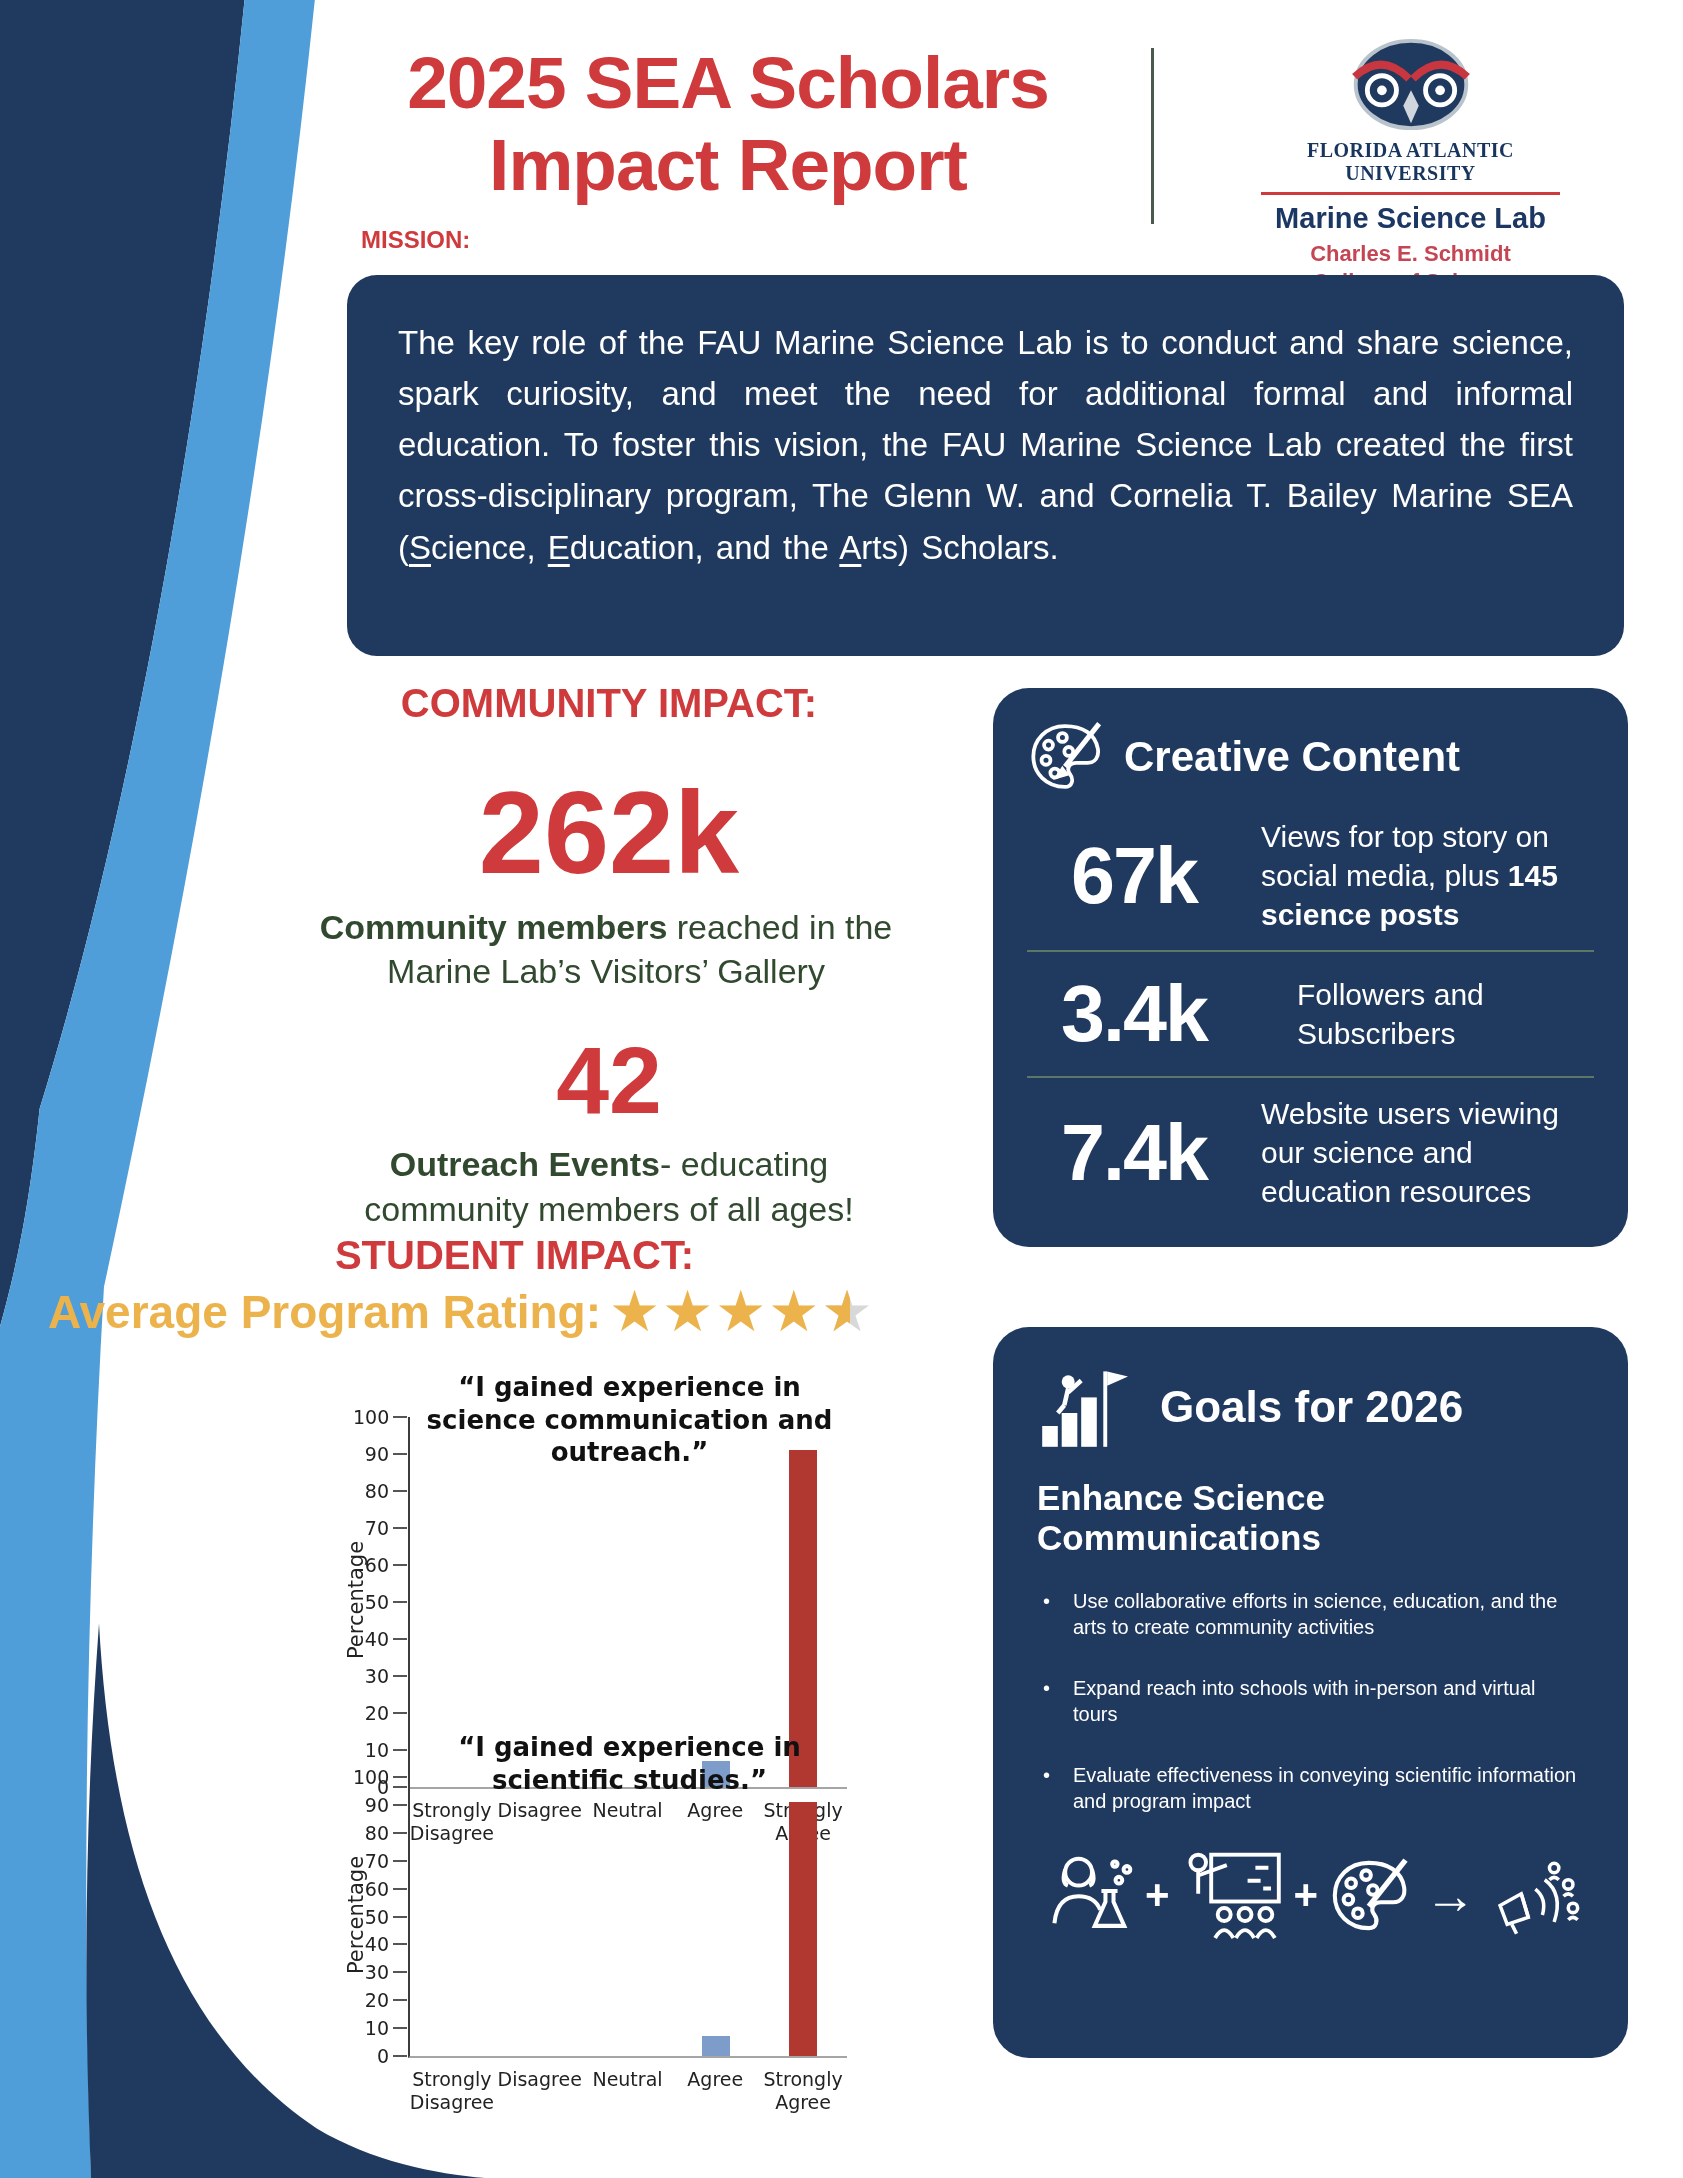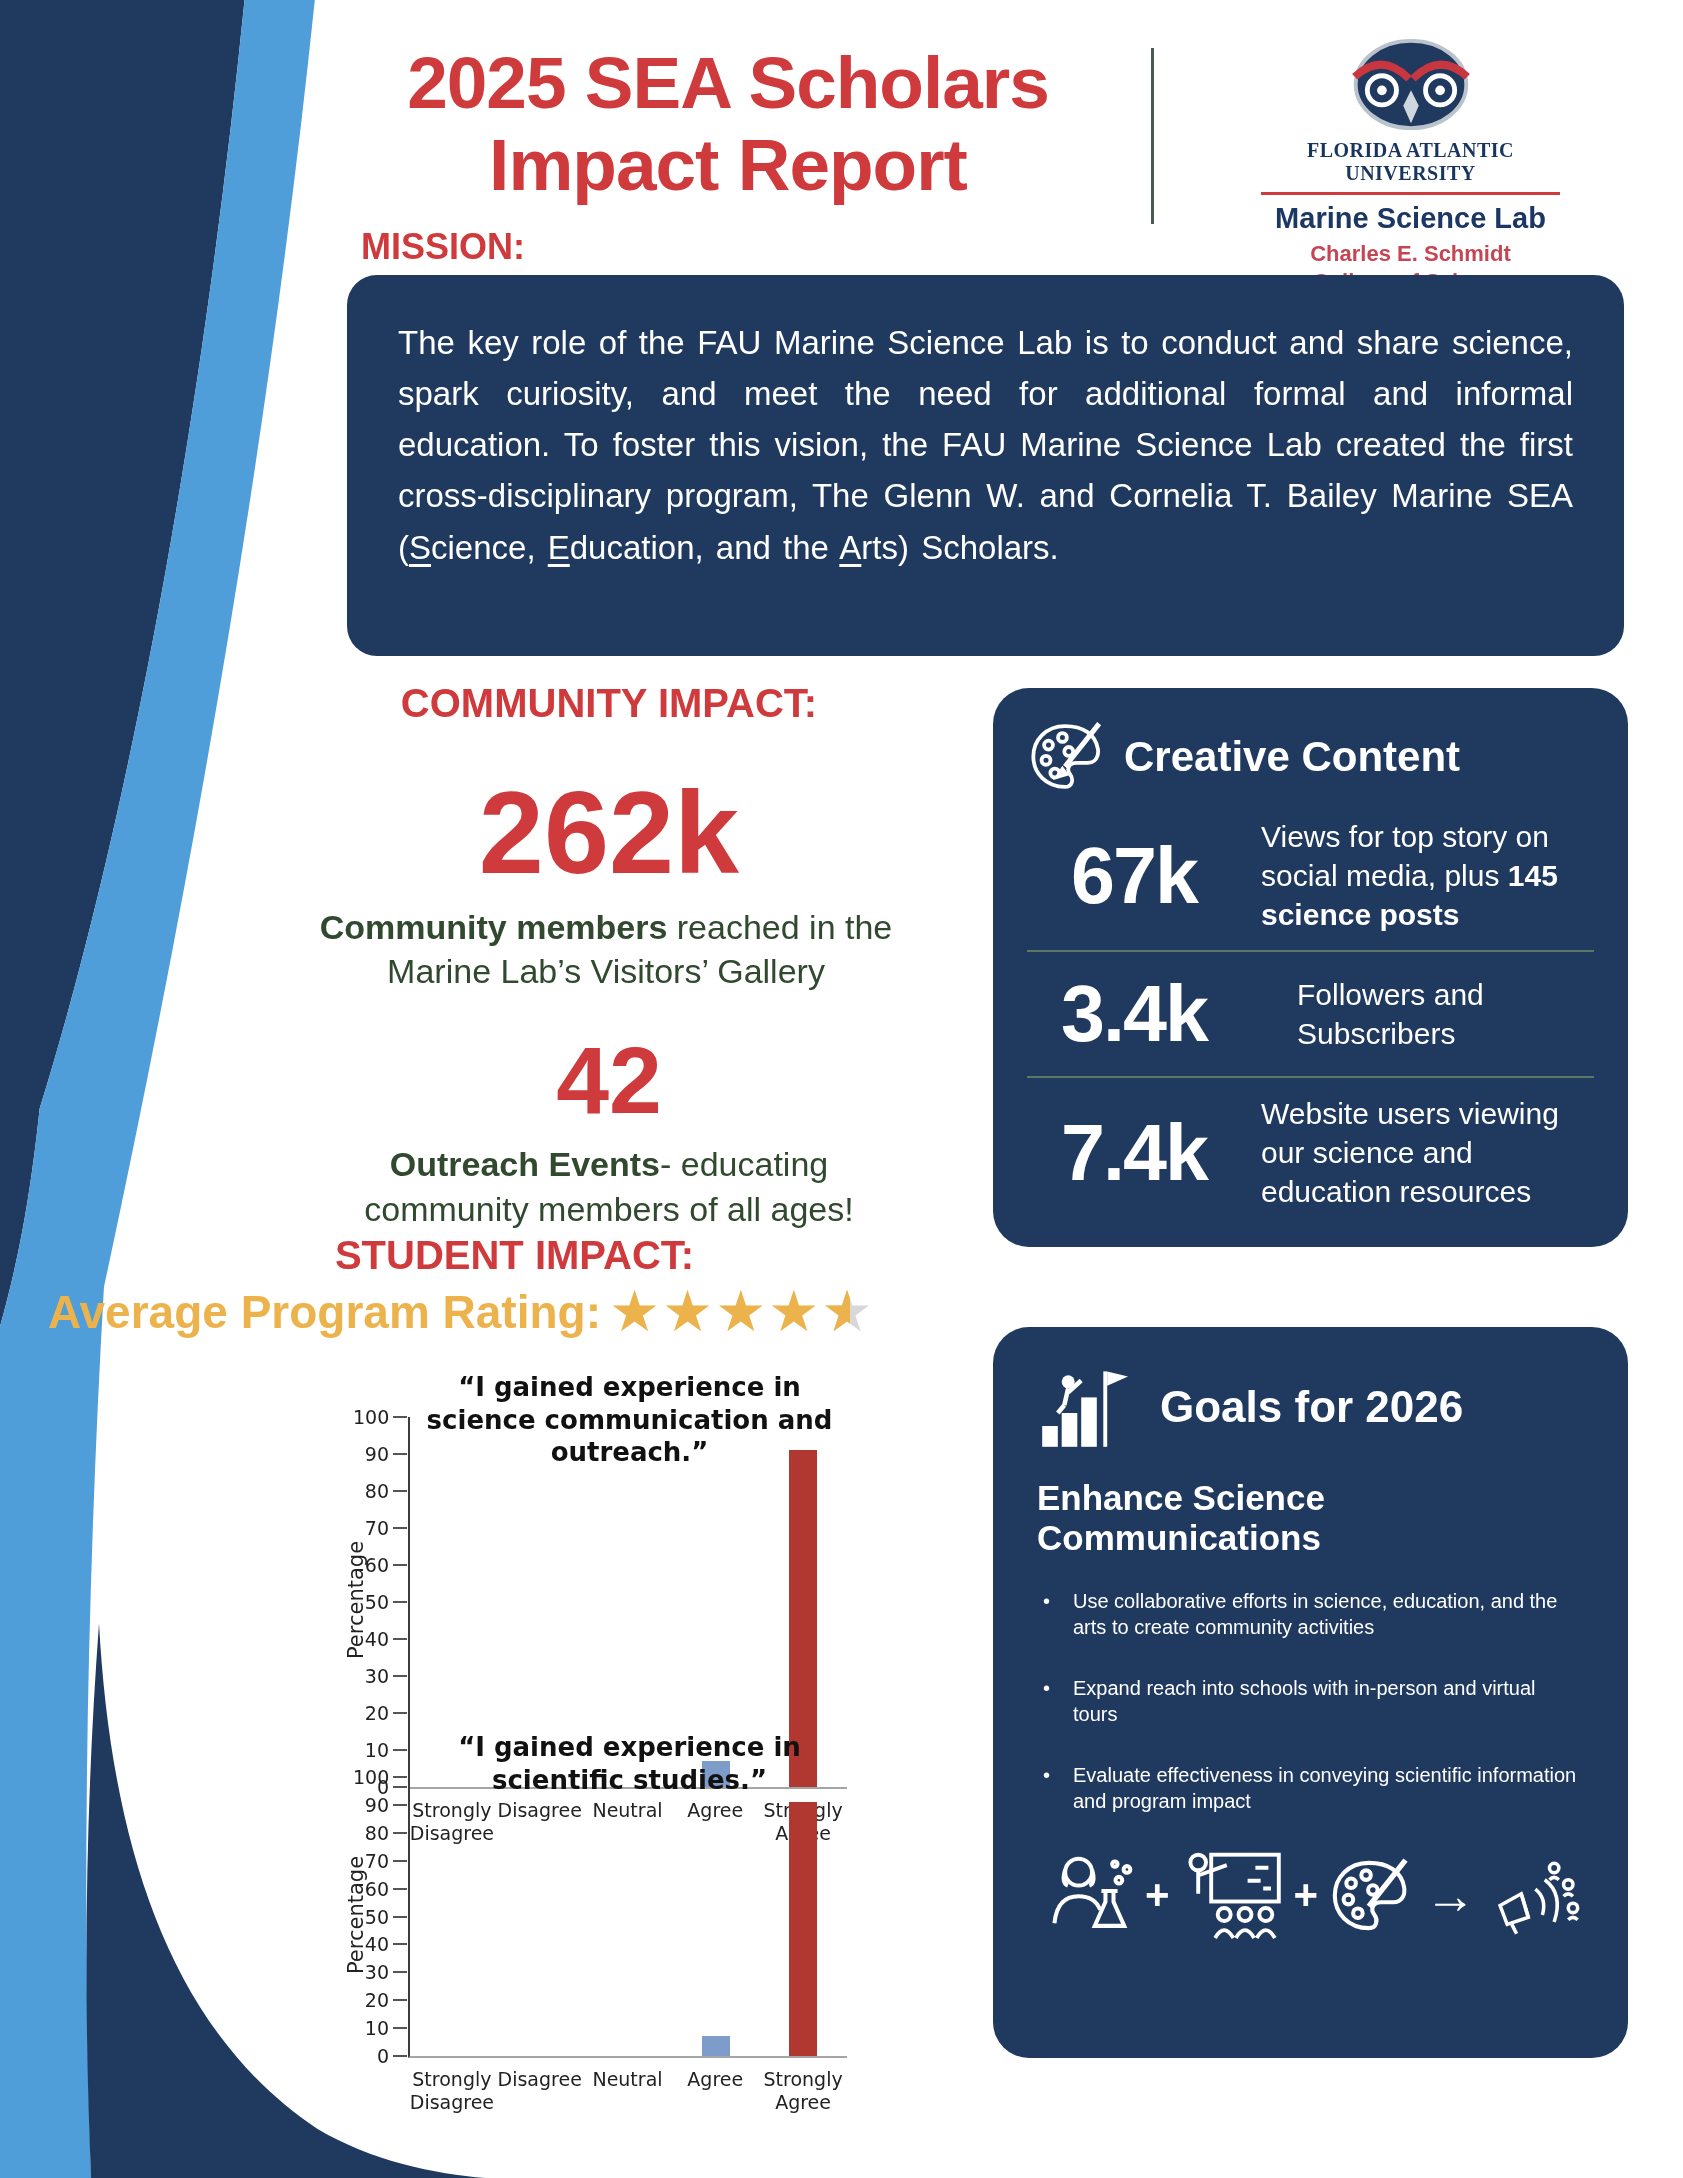--- a/index.html
+++ b/index.html
@@ -15,21 +15,21 @@
          font-size:73px;font-weight:800;line-height:1.12;letter-spacing:-1px;}
   .hdr-divider{left:1151px;top:48px;width:3px;height:176px;background:#4a5b4d;}
   .logo{left:1259px;top:36px;width:303px;text-align:center;}
   .logo-univ{font-family:"Liberation Serif", serif;font-size:20px;font-weight:700;
              color:#17355e;letter-spacing:0.5px;margin-top:6px;}
   .logo-rule{height:3px;background:#cf3a3c;margin:7px 2px;}
   .logo-lab{font-size:29px;font-weight:600;color:#1c3764;}
   .logo-college{font-size:22px;font-weight:700;color:#c64553;line-height:1.25;margin-top:5px;}
 
   
-  .mission-heading{left:361px;top:226px;font-size:36px;font-weight:800;color:#cf3a3c;}
+  .mission-heading{left:361px;top:226px;font-size:24px;font-weight:800;color:#cf3a3c;}
   .mission-box{left:347px;top:275px;width:1277px;height:381px;background:#20395f;
                border-radius:30px;box-sizing:border-box;padding:42px 51px;}
   .mission-text{color:#ffffff;font-size:33px;line-height:1.55;text-align:justify;word-spacing:3px;}
   .mission-text .u{text-decoration:underline;text-underline-offset:5px;}
 
   
   .community{left:287px;top:681px;width:644px;text-align:center;}
   .sec-heading{font-size:40px;font-weight:800;color:#cf3a3c;}
   .big-num-1{font-size:117px;font-weight:800;color:#cf3a3c;line-height:1;margin-top:48px;}
   .big-num-2{font-size:95px;font-weight:800;color:#cf3a3c;line-height:1;margin-top:40px;}

